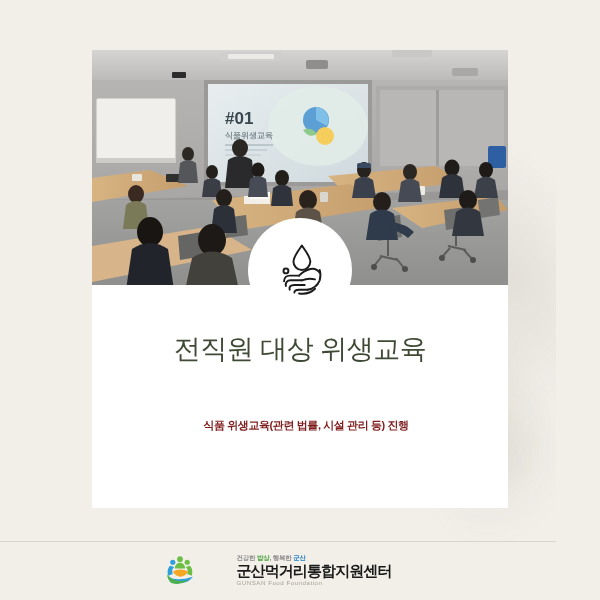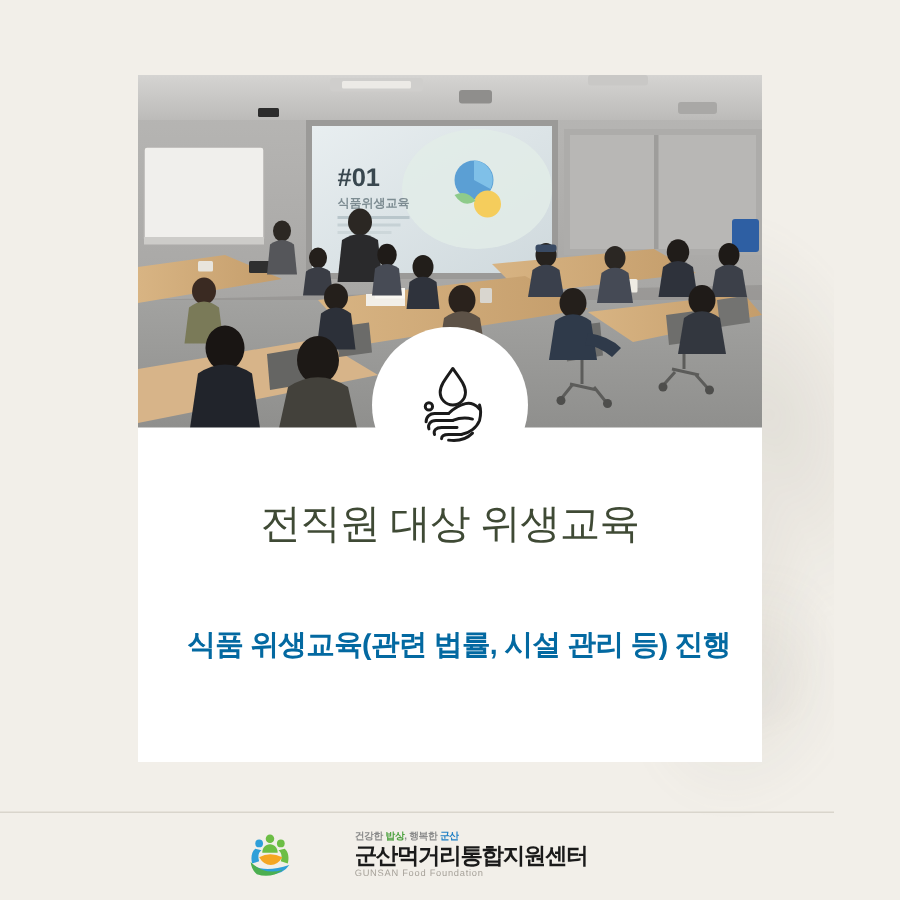--- a/index.html
+++ b/index.html
@@ -69,24 +69,24 @@
     font-weight:400;
     letter-spacing:-0.5px;
     color:#3f4a35;
     line-height:1.25;
   }
 
   .card-subtitle {
     position:absolute;
     left:12px; right:0; top:133px;
     text-align:center;
-    font-size:19px;
+    font-size:11px;
     font-weight:600;
     letter-spacing:-0.4px;
-    color:#0369a1;
+    color:#7f1d1d;
     line-height:1.4;
   }
 
   
   .badge {
     position:absolute;
     left:248px; top:218px;
     width:104px; height:104px;
     border-radius:50%;
     background:#ffffff;

